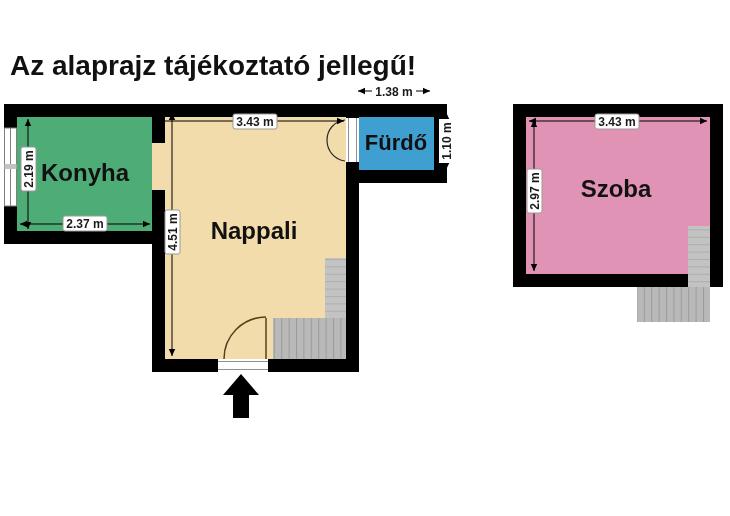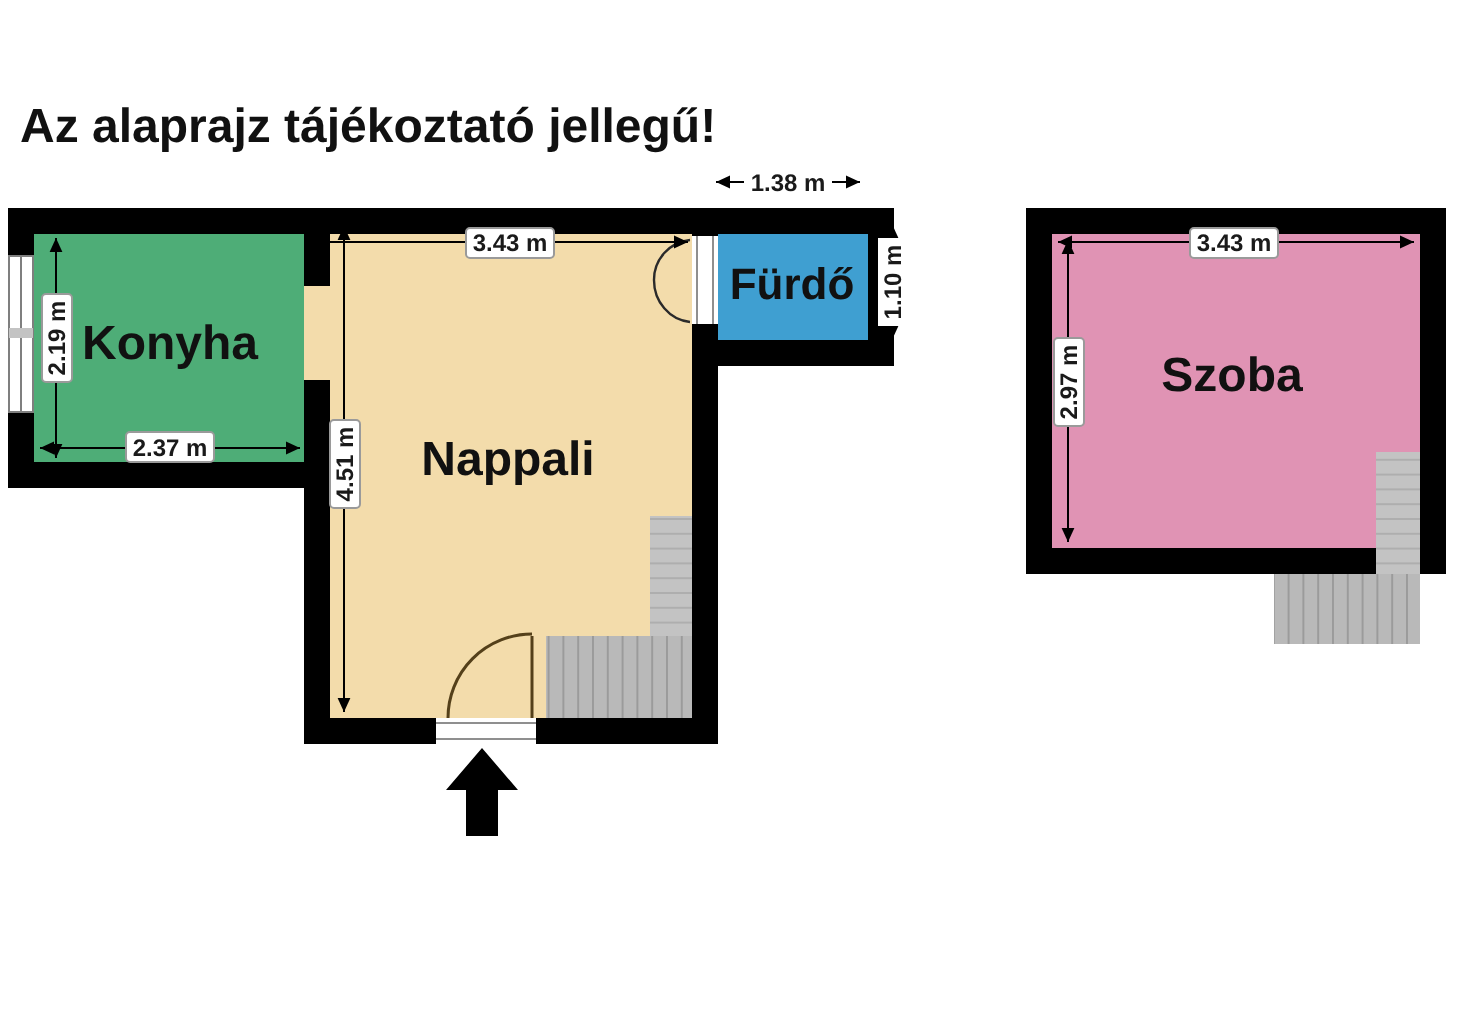--- a/index.html
+++ b/index.html
@@ -1,18 +1,18 @@
 <!DOCTYPE html>
 <html><head>
 <meta charset="utf-8">
 <style>
   html,body{margin:0;padding:0;background:#ffffff;}
   #canvas{position:relative;width:730px;height:516px;background:#ffffff;overflow:hidden;
           font-family:"Liberation Sans", sans-serif;}
-  #plan-title{position:absolute;left:10px;top:50px;font-weight:bold;font-size:24px;color:#111;
+  #plan-title{position:absolute;left:10px;top:50px;font-weight:bold;font-size:28px;color:#111;
               letter-spacing:0px;white-space:nowrap;}
   svg{position:absolute;left:0;top:0;}
   .room-label{font-family:"Liberation Sans", sans-serif;font-weight:bold;font-size:24px;fill:#111;
               text-anchor:middle;dominant-baseline:central;}
   .dim{font-family:"Liberation Sans", sans-serif;font-weight:bold;font-size:12px;fill:#1a1a1a;
        text-anchor:middle;dominant-baseline:central;}
   .dimbox{fill:#ffffff;stroke:#9a9a9a;stroke-width:1;}
   .dimbox-plain{fill:#ffffff;stroke:none;}
   .dimline{stroke-width:1;fill:none;}
   .thresh-line{stroke-width:1;}

